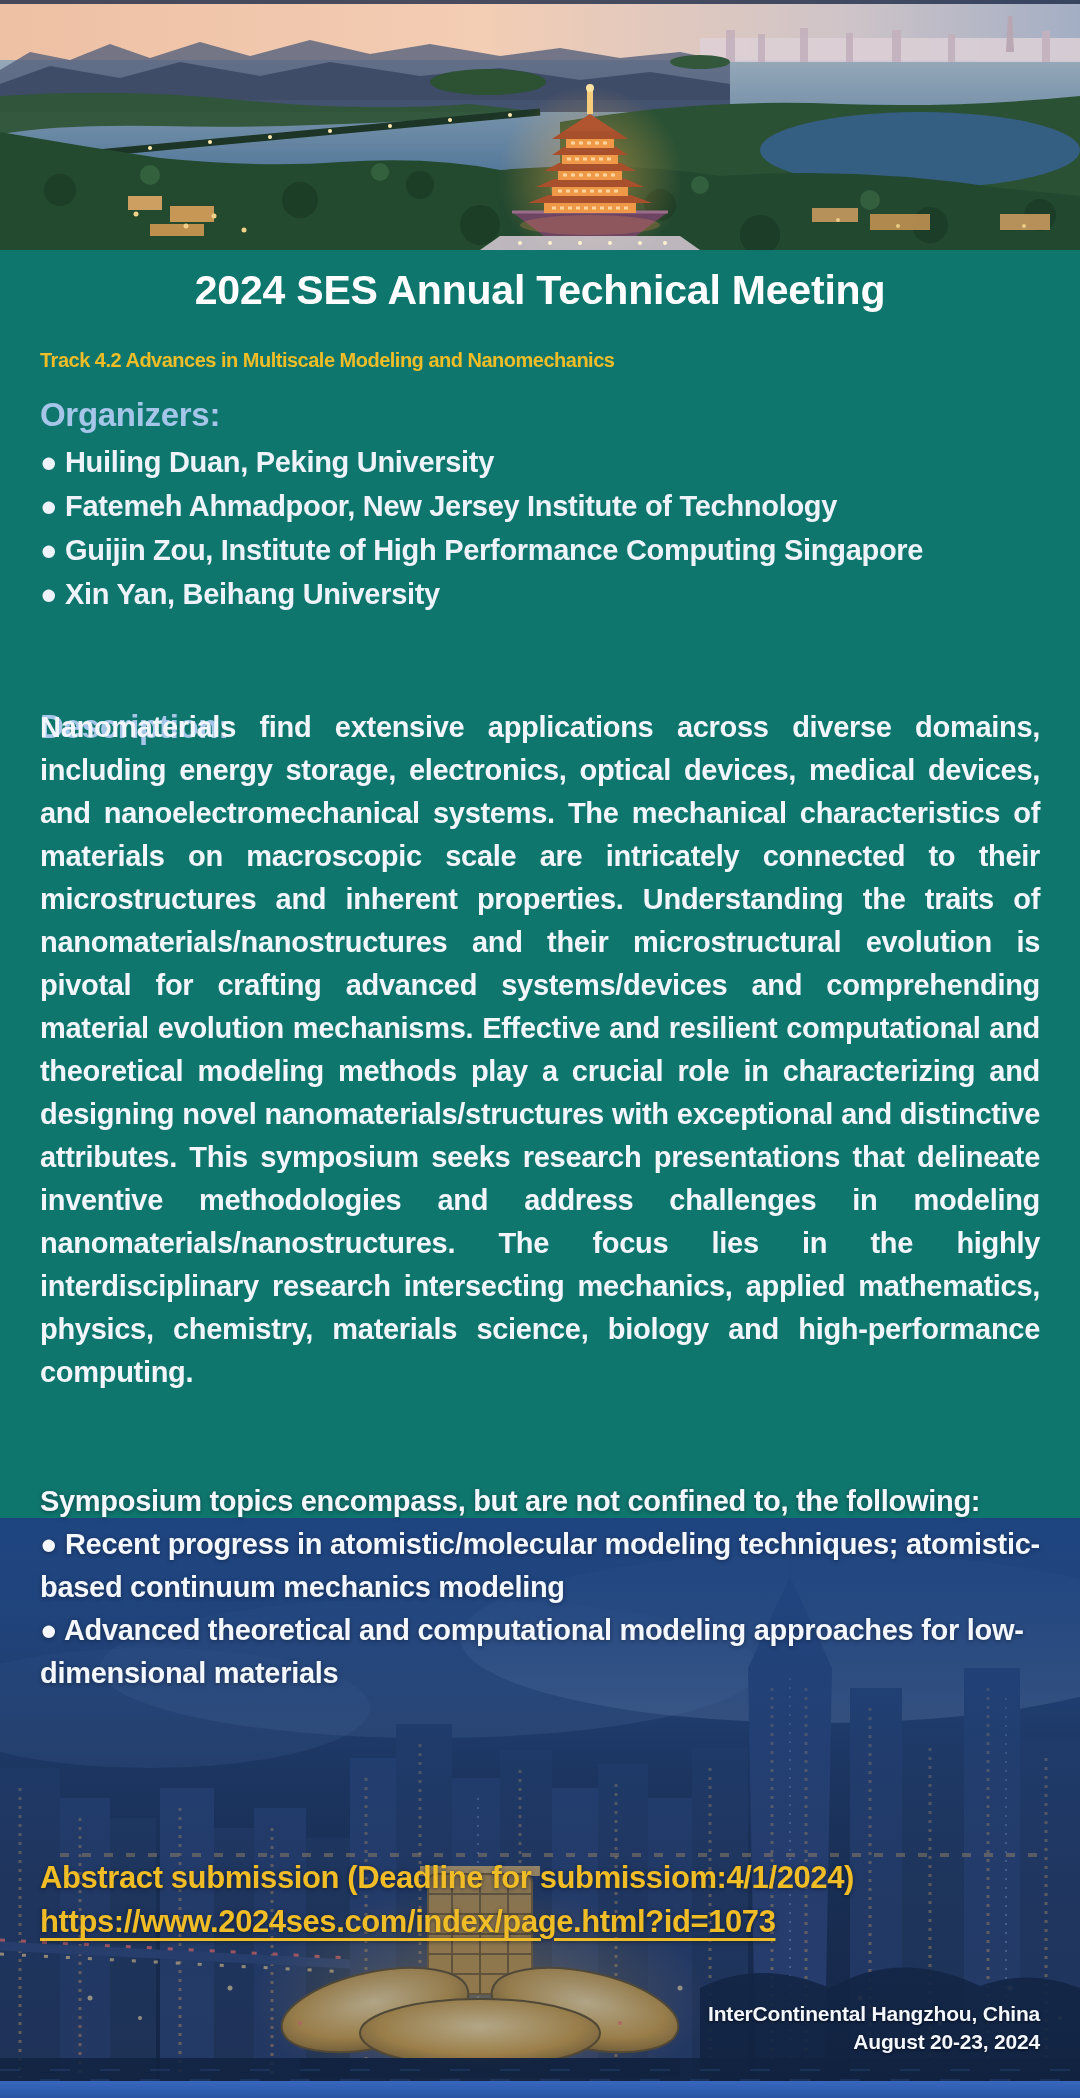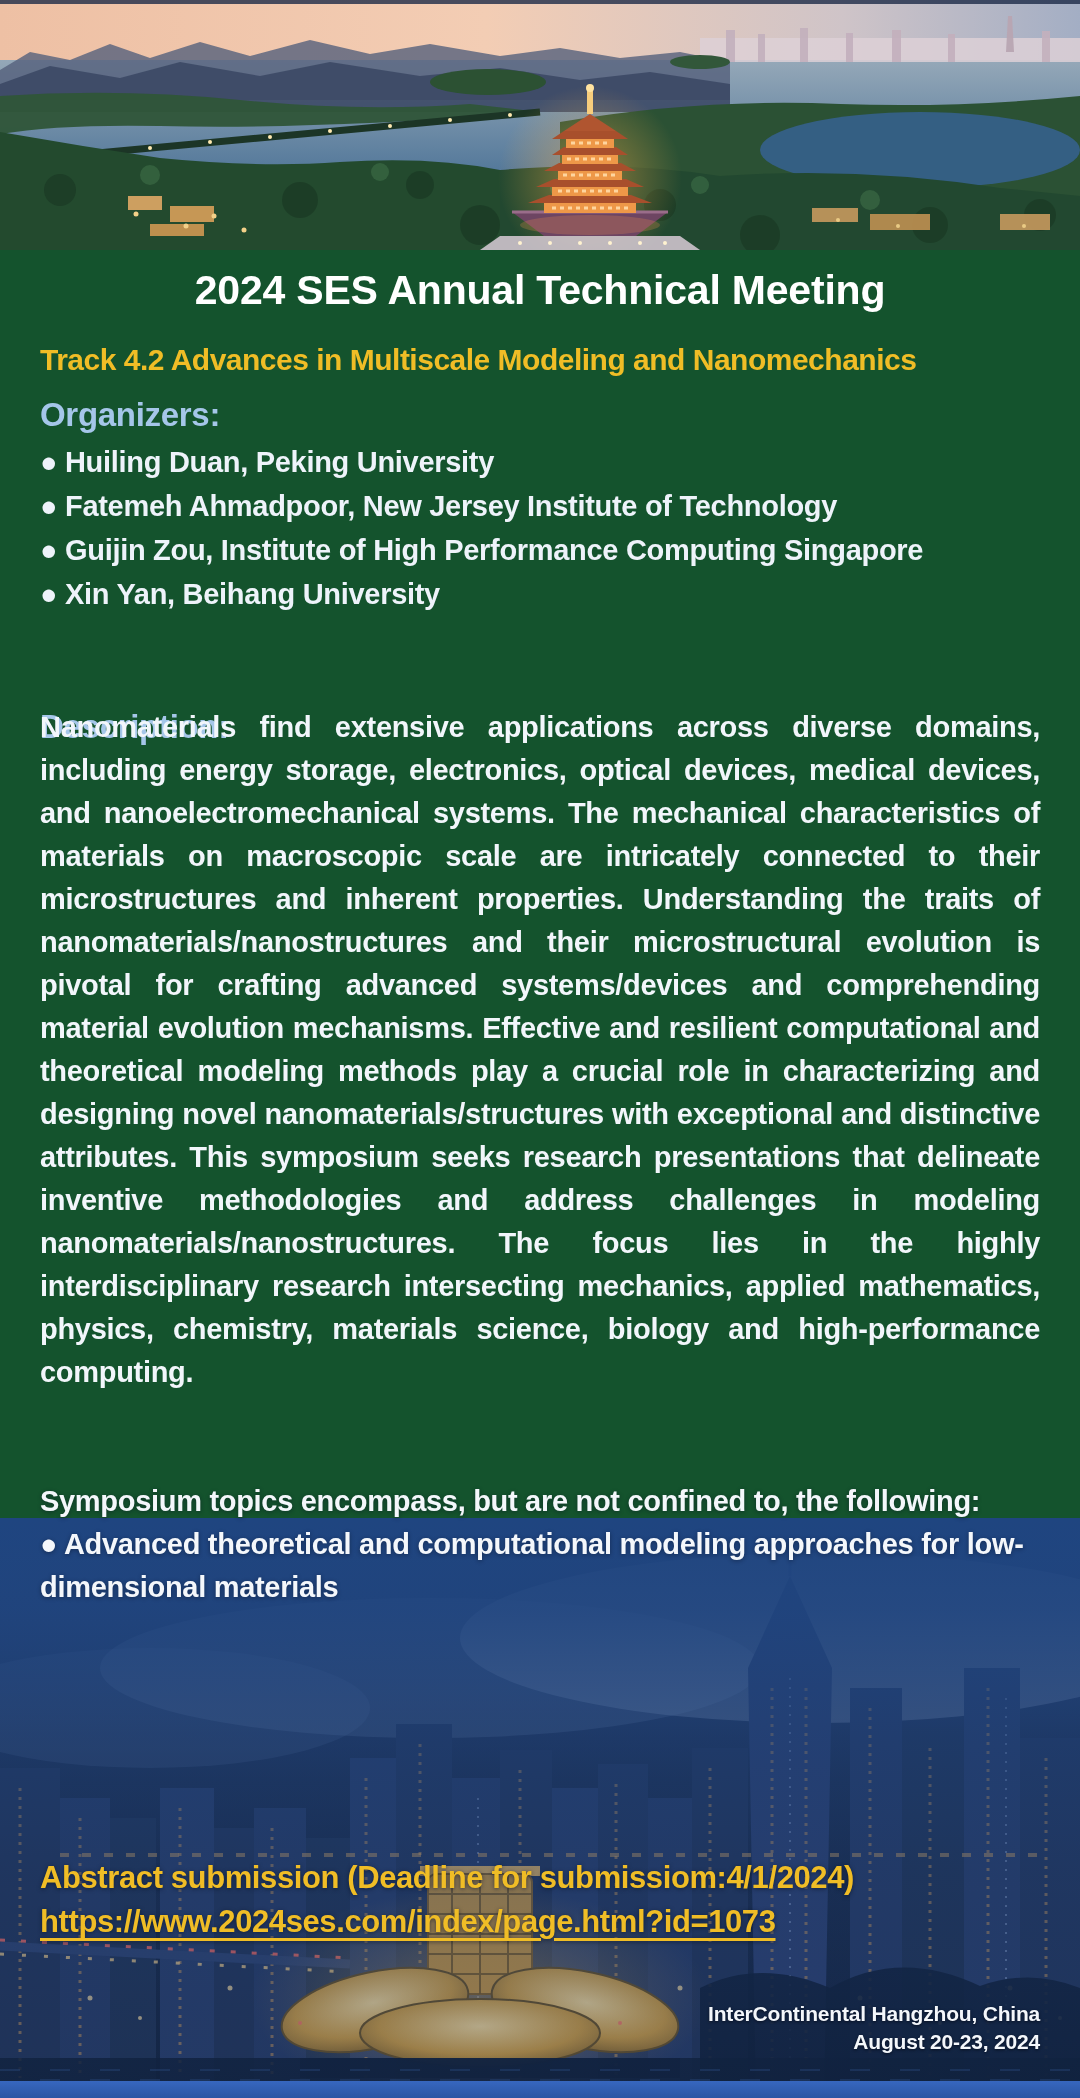--- a/index.html
+++ b/index.html
@@ -1,34 +1,34 @@
 <!DOCTYPE html>
 <html><head>
 <meta charset="utf-8">
 <style>
   html,body{margin:0;padding:0;background:#0c1524;}
   .poster{
     position:relative;width:1080px;height:2098px;overflow:hidden;
-    background:#14532d;
+    background:#0f766e;
     font-family:"Liberation Sans",sans-serif;
     -webkit-font-smoothing:antialiased;
   }
   .hero{position:absolute;top:0;left:0;width:1080px;height:250px;z-index:1;}
   .hero svg{display:block;width:100%;height:100%;}
   .cityfoot{position:absolute;left:0;bottom:0;width:1080px;height:580px;z-index:1;}
   .cityfoot svg{display:block;width:100%;height:100%;}
   .footer-strip{position:absolute;left:0;bottom:0;width:1080px;height:17px;z-index:2;
     background:linear-gradient(180deg,#3767bf 0%,#2a55a3 100%);}
   .txt{position:absolute;left:40px;width:1000px;z-index:3;}
   .page-title{
     top:264px;text-align:center;color:#ffffff;font-size:41px;font-weight:bold;
     line-height:52px;letter-spacing:-0.2px;white-space:nowrap;
   }
   .track-title{
-    top:340px;color:#f0bd26;font-size:30px;font-weight:bold;line-height:40px;
+    top:340px;color:#f0bd26;font-size:20px;font-weight:bold;line-height:40px;
     letter-spacing:-0.5px;white-space:nowrap;
   }
   .section-heading{color:#a5c6e9;font-size:33px;font-weight:bold;line-height:42px;letter-spacing:-0.3px;}
   .organizers-heading{top:394px;}
   .organizer-list{top:440px;color:#eef3fa;font-size:29px;font-weight:600;letter-spacing:-0.3px;}
   .organizer-list .org-item{line-height:44px;white-space:nowrap;}
   .description-heading{top:658px;margin-top:48px;}
   .description-body{
     top:706px;color:#f2f6fb;font-size:29px;font-weight:600;line-height:43px;
     text-align:justify;letter-spacing:-0.3px;
@@ -341,20 +341,21 @@
     <div class="org-item">● Guijin Zou, Institute of High Performance Computing Singapore</div>
     <div class="org-item">● Xin Yan, Beihang University</div>
   </div>
 
   <div class="txt section-heading description-heading">Description:</div>
 
   <div class="txt description-body">Nanomaterials find extensive applications across diverse domains, including energy storage, electronics, optical devices, medical devices, and nanoelectromechanical systems. The mechanical characteristics of materials on macroscopic scale are intricately connected to their microstructures and inherent properties. Understanding the traits of nanomaterials/nanostructures and their microstructural evolution is pivotal for crafting advanced systems/devices and comprehending material evolution mechanisms. Effective and resilient computational and theoretical modeling methods play a crucial role in characterizing and designing novel nanomaterials/structures with exceptional and distinctive attributes. This symposium seeks research presentations that delineate inventive methodologies and address challenges in modeling nanomaterials/nanostructures. The focus lies in the highly interdisciplinary research intersecting mechanics, applied mathematics, physics, chemistry, materials science, biology and high-performance computing.</div>
 
   <div class="txt topics">
     <p>Symposium topics encompass, but are not confined to, the following:</p>
+    <p>● Recent progress in atomistic/molecular modeling techniques; atomistic-based continuum mechanics modeling</p>
     <p>● Advanced theoretical and computational modeling approaches for low-dimensional materials</p>
   </div>
 
   <div class="txt submission">
     <div>Abstract submission (Deadline for submissiom:4/1/2024)</div>
     <div>
       <a href="#">https://www.2024ses.com/index/page.html?id=1073</a>
     </div>
   </div>
 

